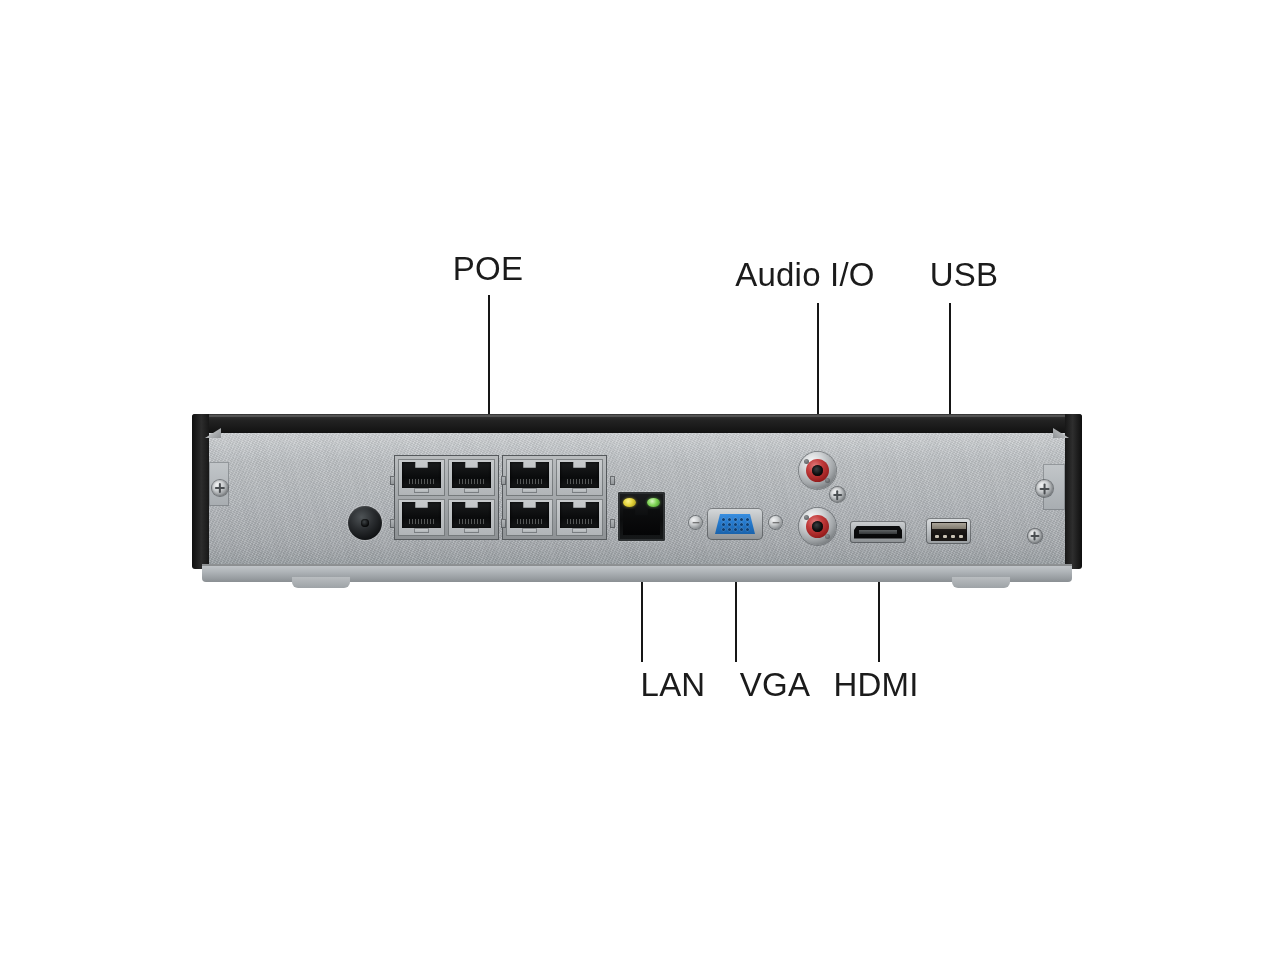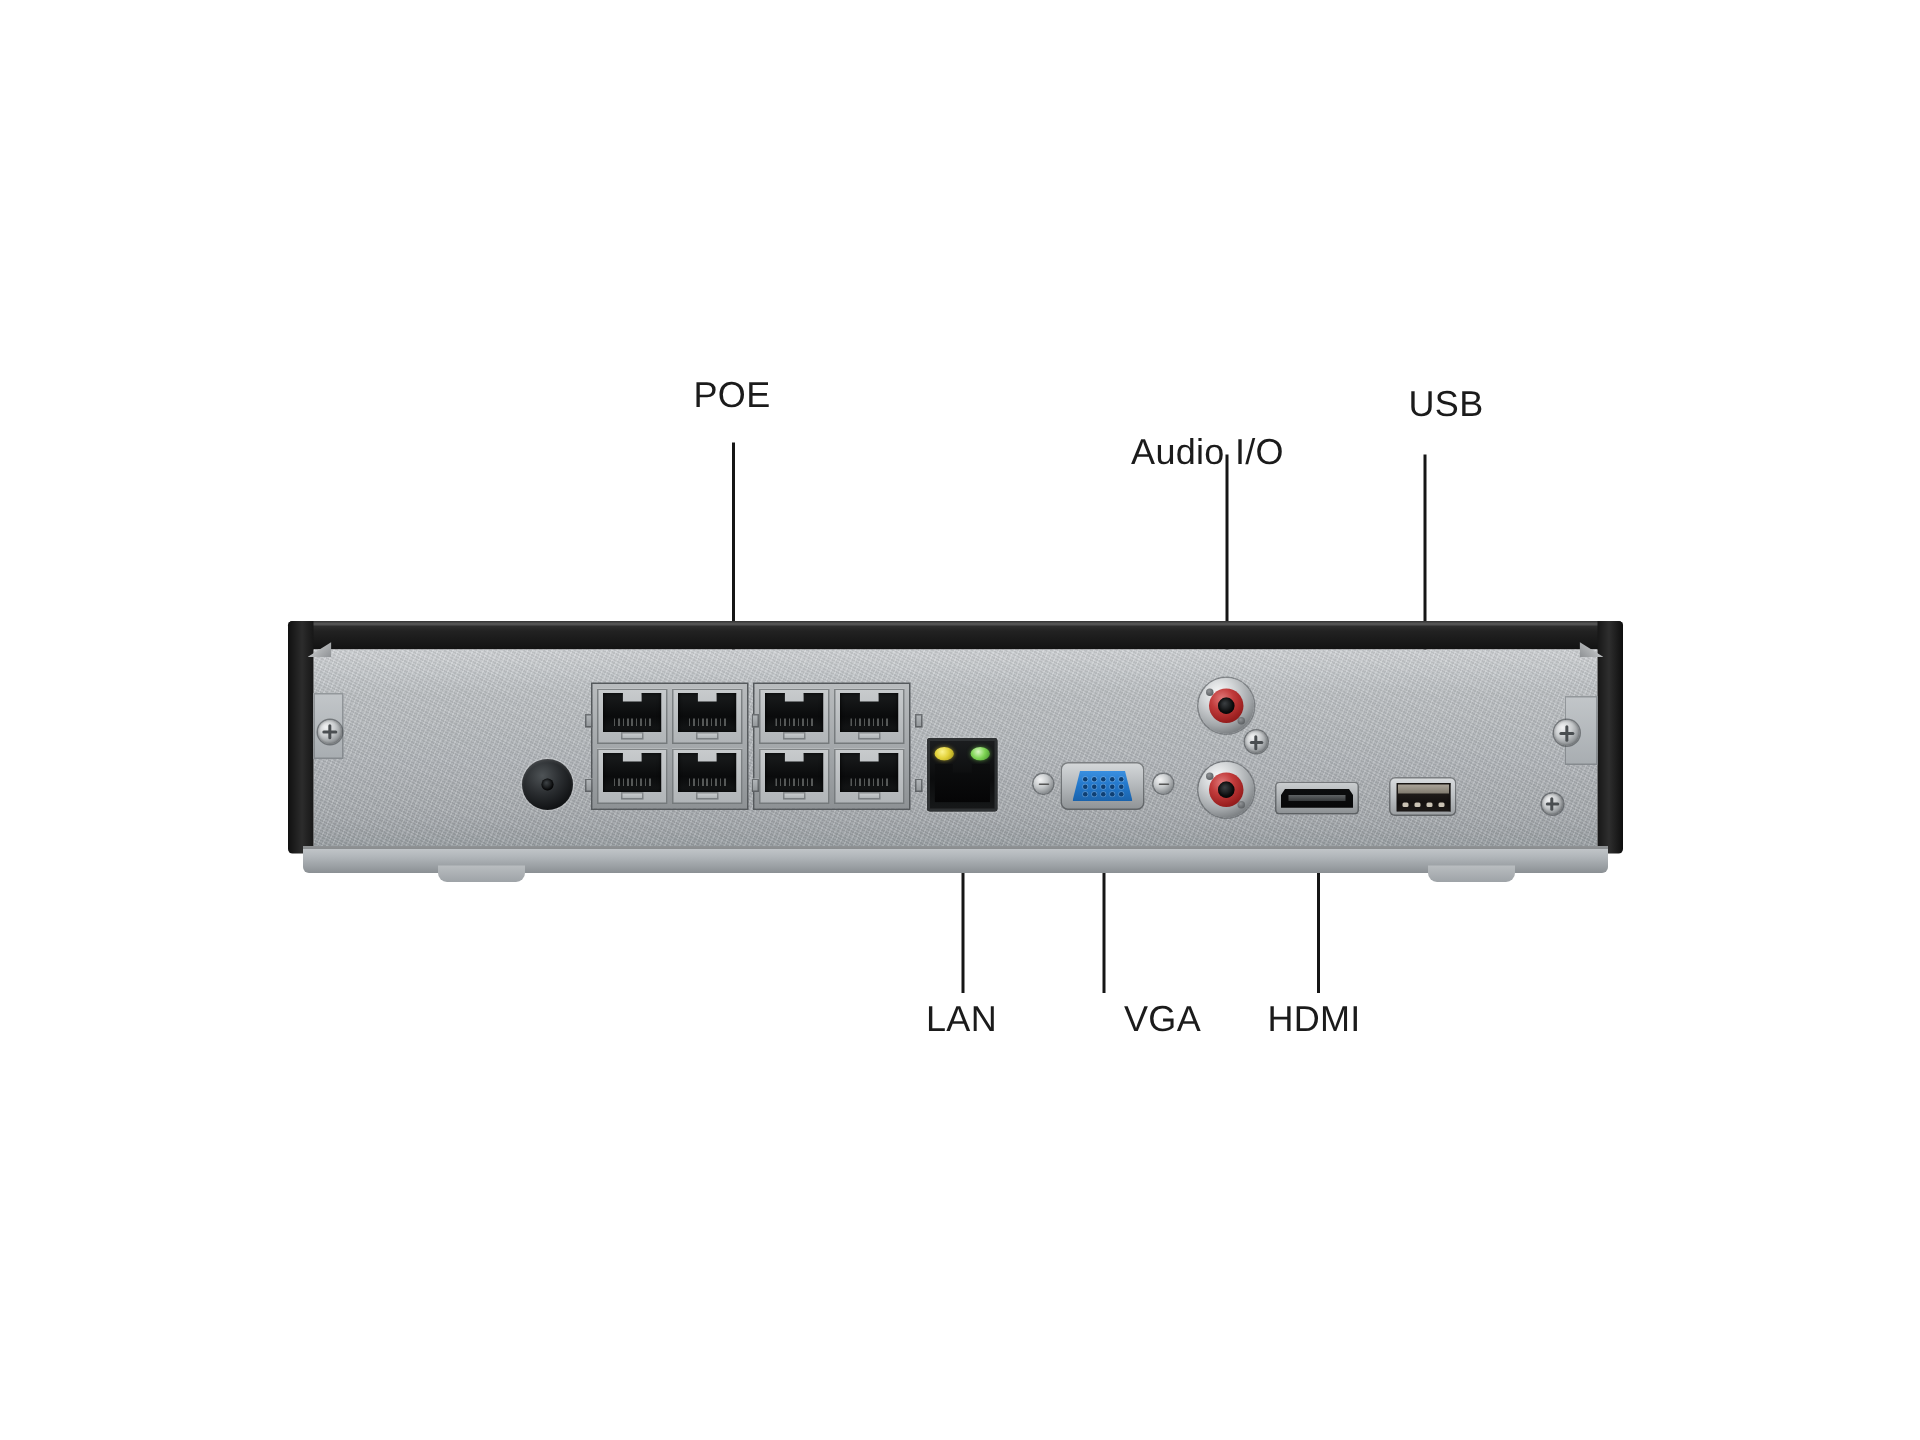--- a/index.html
+++ b/index.html
@@ -9,21 +9,21 @@
     background:#ffffff;
     font-family:"Liberation Sans", sans-serif;
     overflow:hidden;
   }
   #stage{position:relative;width:1280px;height:960px;background:#ffffff;}
 
   
   .label{
     position:absolute;
     font-family:"Liberation Sans", sans-serif;
-    font-size:24px;
+    font-size:33px;
     font-weight:400;
     color:#1b1b1b;
     white-space:nowrap;
     letter-spacing:0.2px;
     line-height:1;
     text-align:right;
   }
   .label.center{transform:translateX(-50%);}
 
   
@@ -303,32 +303,32 @@
   #usb-port .upin{
     width:4px;height:3px;background:#c9c2b4;border-radius:1px;position:relative;z-index:2;
   }
 </style>
 </head>
 <body>
 
 <div id="stage">
 
   <div class="label center" style="left:488px;top:252px;">POE</div>
-  <div class="label center" style="left:805px;top:258px;margin-top:32px;">Audio I/O</div>
+  <div class="label center" style="left:805px;top:258px;">Audio I/O</div>
   <div class="label center" style="left:964px;top:258px;">USB</div>
 
   <div class="leader" style="left:488px;top:295px;height:175px;"></div>
   <div class="leader" style="left:817px;top:303px;height:149px;"></div>
   <div class="leader" style="left:949px;top:303px;height:215px;"></div>
 
   <div class="leader" style="left:641px;top:545px;height:117px;"></div>
   <div class="leader" style="left:735px;top:552px;height:110px;"></div>
   <div class="leader" style="left:878px;top:545px;height:117px;"></div>
 
-  <div class="label center" style="left:641px;top:668px;">LAN</div>
+  <div class="label center" style="left:673px;top:668px;">LAN</div>
   <div class="label center" style="left:775px;top:668px;">VGA</div>
   <div class="label center" style="left:876px;top:668px;">HDMI</div>
 
   <div id="chassis">
 
     <div class="bezel-top"></div>
     <div class="face"></div>
     <div class="bezel-left"></div>
     <div class="bezel-right"></div>
     <div class="chamfer-l"></div>

